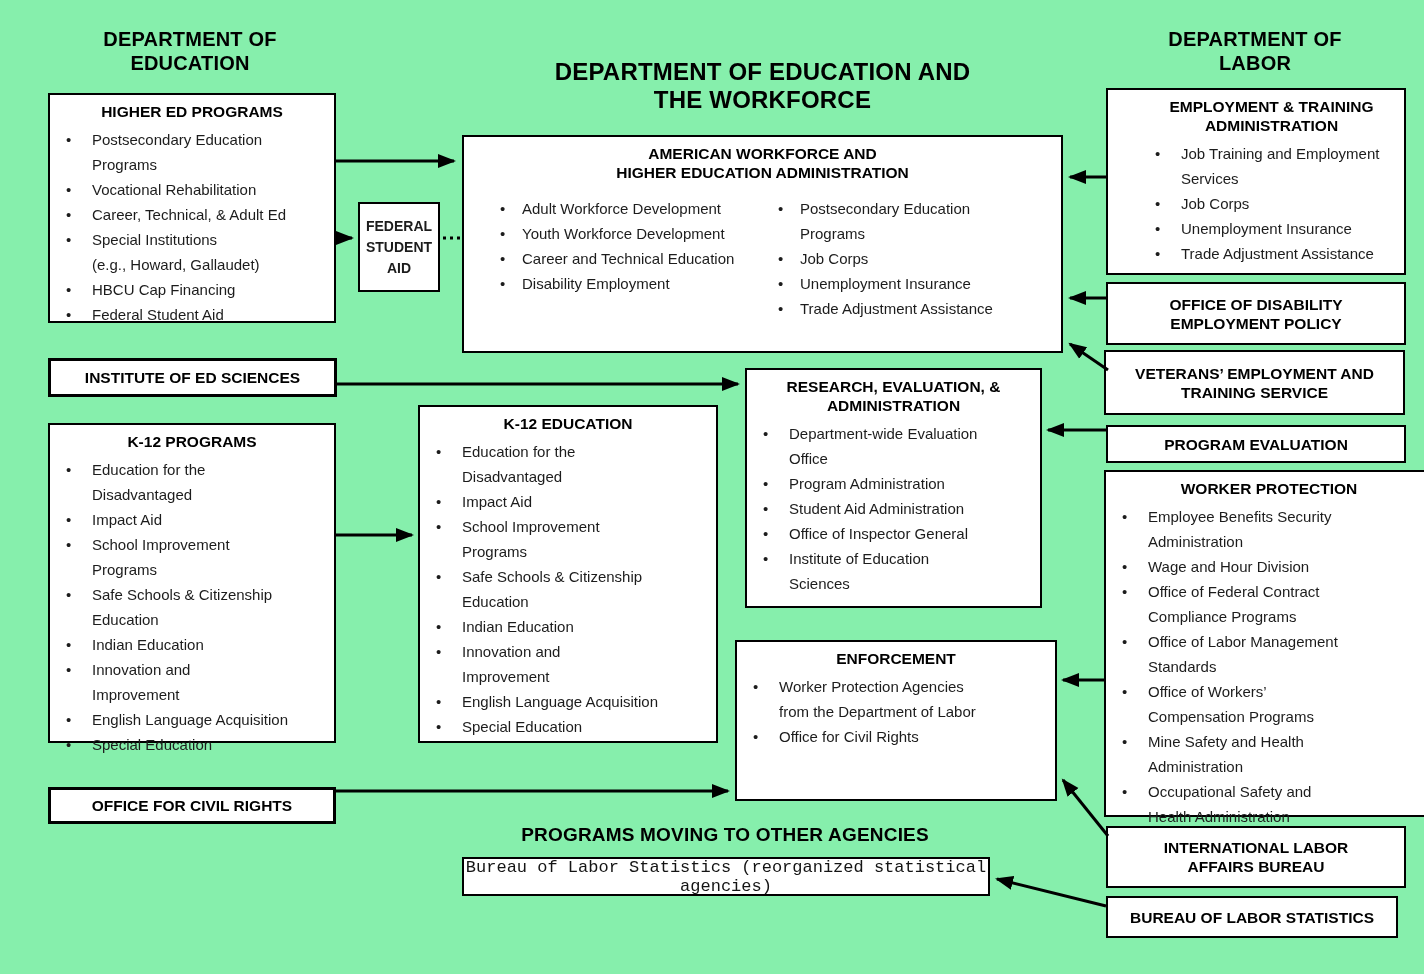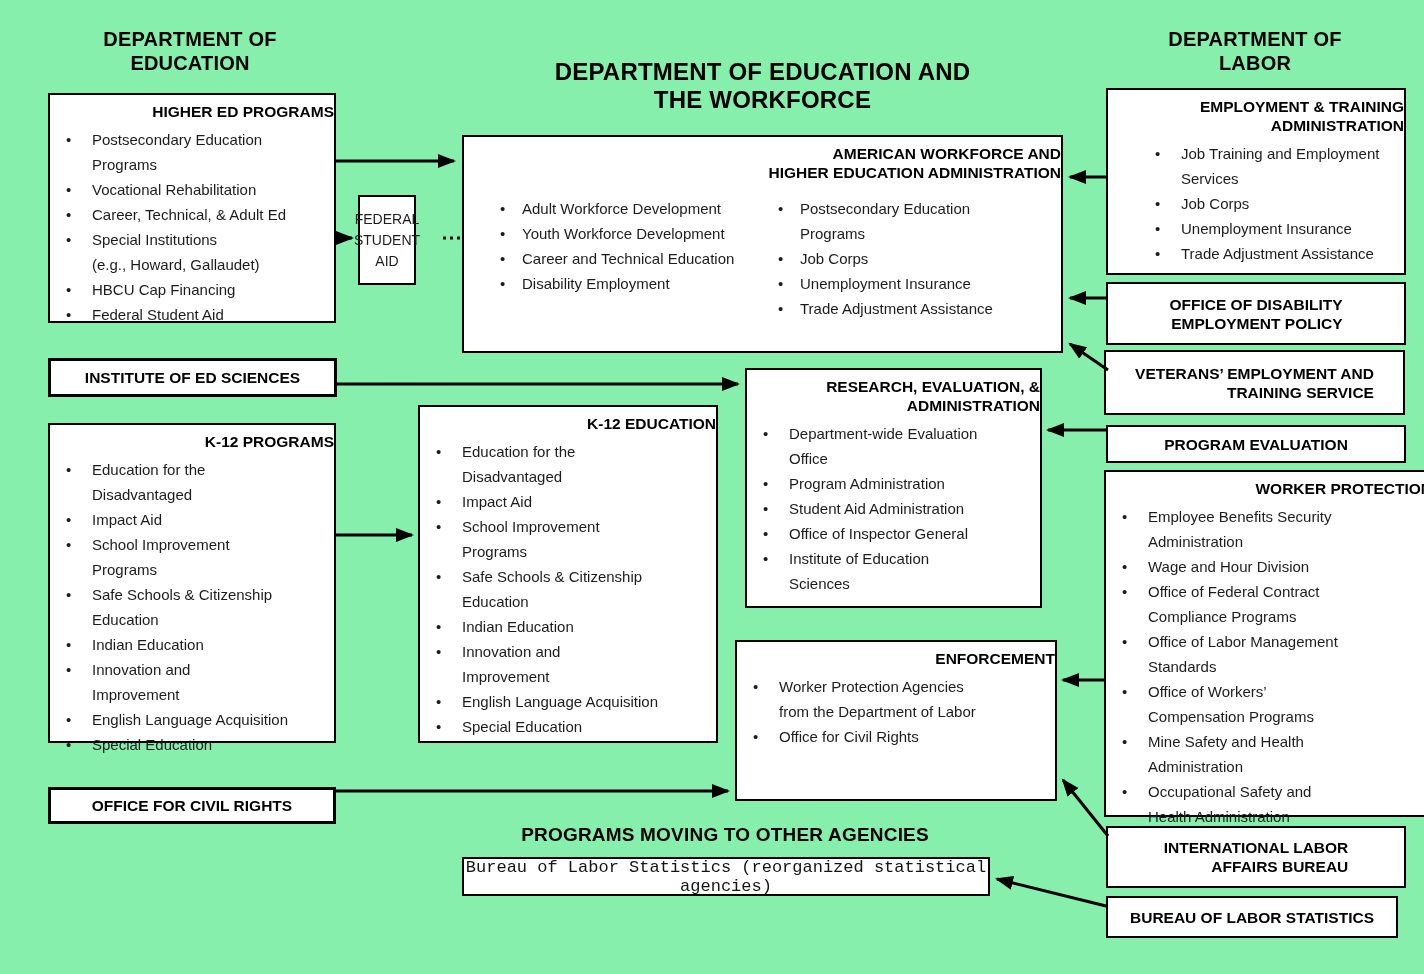--- a/index.html
+++ b/index.html
@@ -12,21 +12,21 @@
     white-space:pre-line; line-height:1.18; letter-spacing:.2px;
   }
   .h-side { font-size:20px; }
   .h-main { font-size:24px; }
   .h-sub  { font-size:19px; }
   .box {
     position:absolute; background:#fff; border:2px solid #000; box-sizing:border-box;
   }
   .thick { border-width:3px; }
   .title {
-    font-weight:700; color:#000; text-align:right; font-size:15.5px;
+    font-weight:700; color:#000; text-align:center; font-size:15.5px;
     line-height:19px; white-space:pre-line; padding-top:7px;
   }
   .centerbox { display:flex; align-items:center; justify-content:center; }
   .centerbox .title { padding-top:0; }
   ul.bullets { list-style:none; margin:6px 0 0 0; padding:0; }
   ul.bullets li {
     position:relative; padding-left:42px; padding-right:4px;
     font-size:15px; line-height:25px; white-space:pre-line;
   }
   ul.bullets li::before { content:"\2022"; position:absolute; left:16px; top:0; }
@@ -92,21 +92,21 @@
 Improvement</li>
       <li>English Language Acquisition</li>
       <li>Special Education</li>
     </ul>
   </div>
 
   <div class="box thick centerbox" style="left:48px; top:787px; width:288px; height:37px;">
     <div class="title">OFFICE FOR CIVIL RIGHTS</div>
   </div>
 
-  <div class="box centerbox" style="left:358px; top:195px; width:58px; height:90px;">
+  <div class="box centerbox" style="left:358px; top:202px; width:82px; height:90px;font-weight:bold;">
     <div class="fsa-text">FEDERAL
 STUDENT
 AID</div>
   </div>
 
   <div class="box" style="left:462px; top:135px; width:601px; height:218px;">
     <div class="title">AMERICAN WORKFORCE AND
 HIGHER EDUCATION ADMINISTRATION</div>
     <div class="cols">
       <ul class="bullets lh27 col-left">

